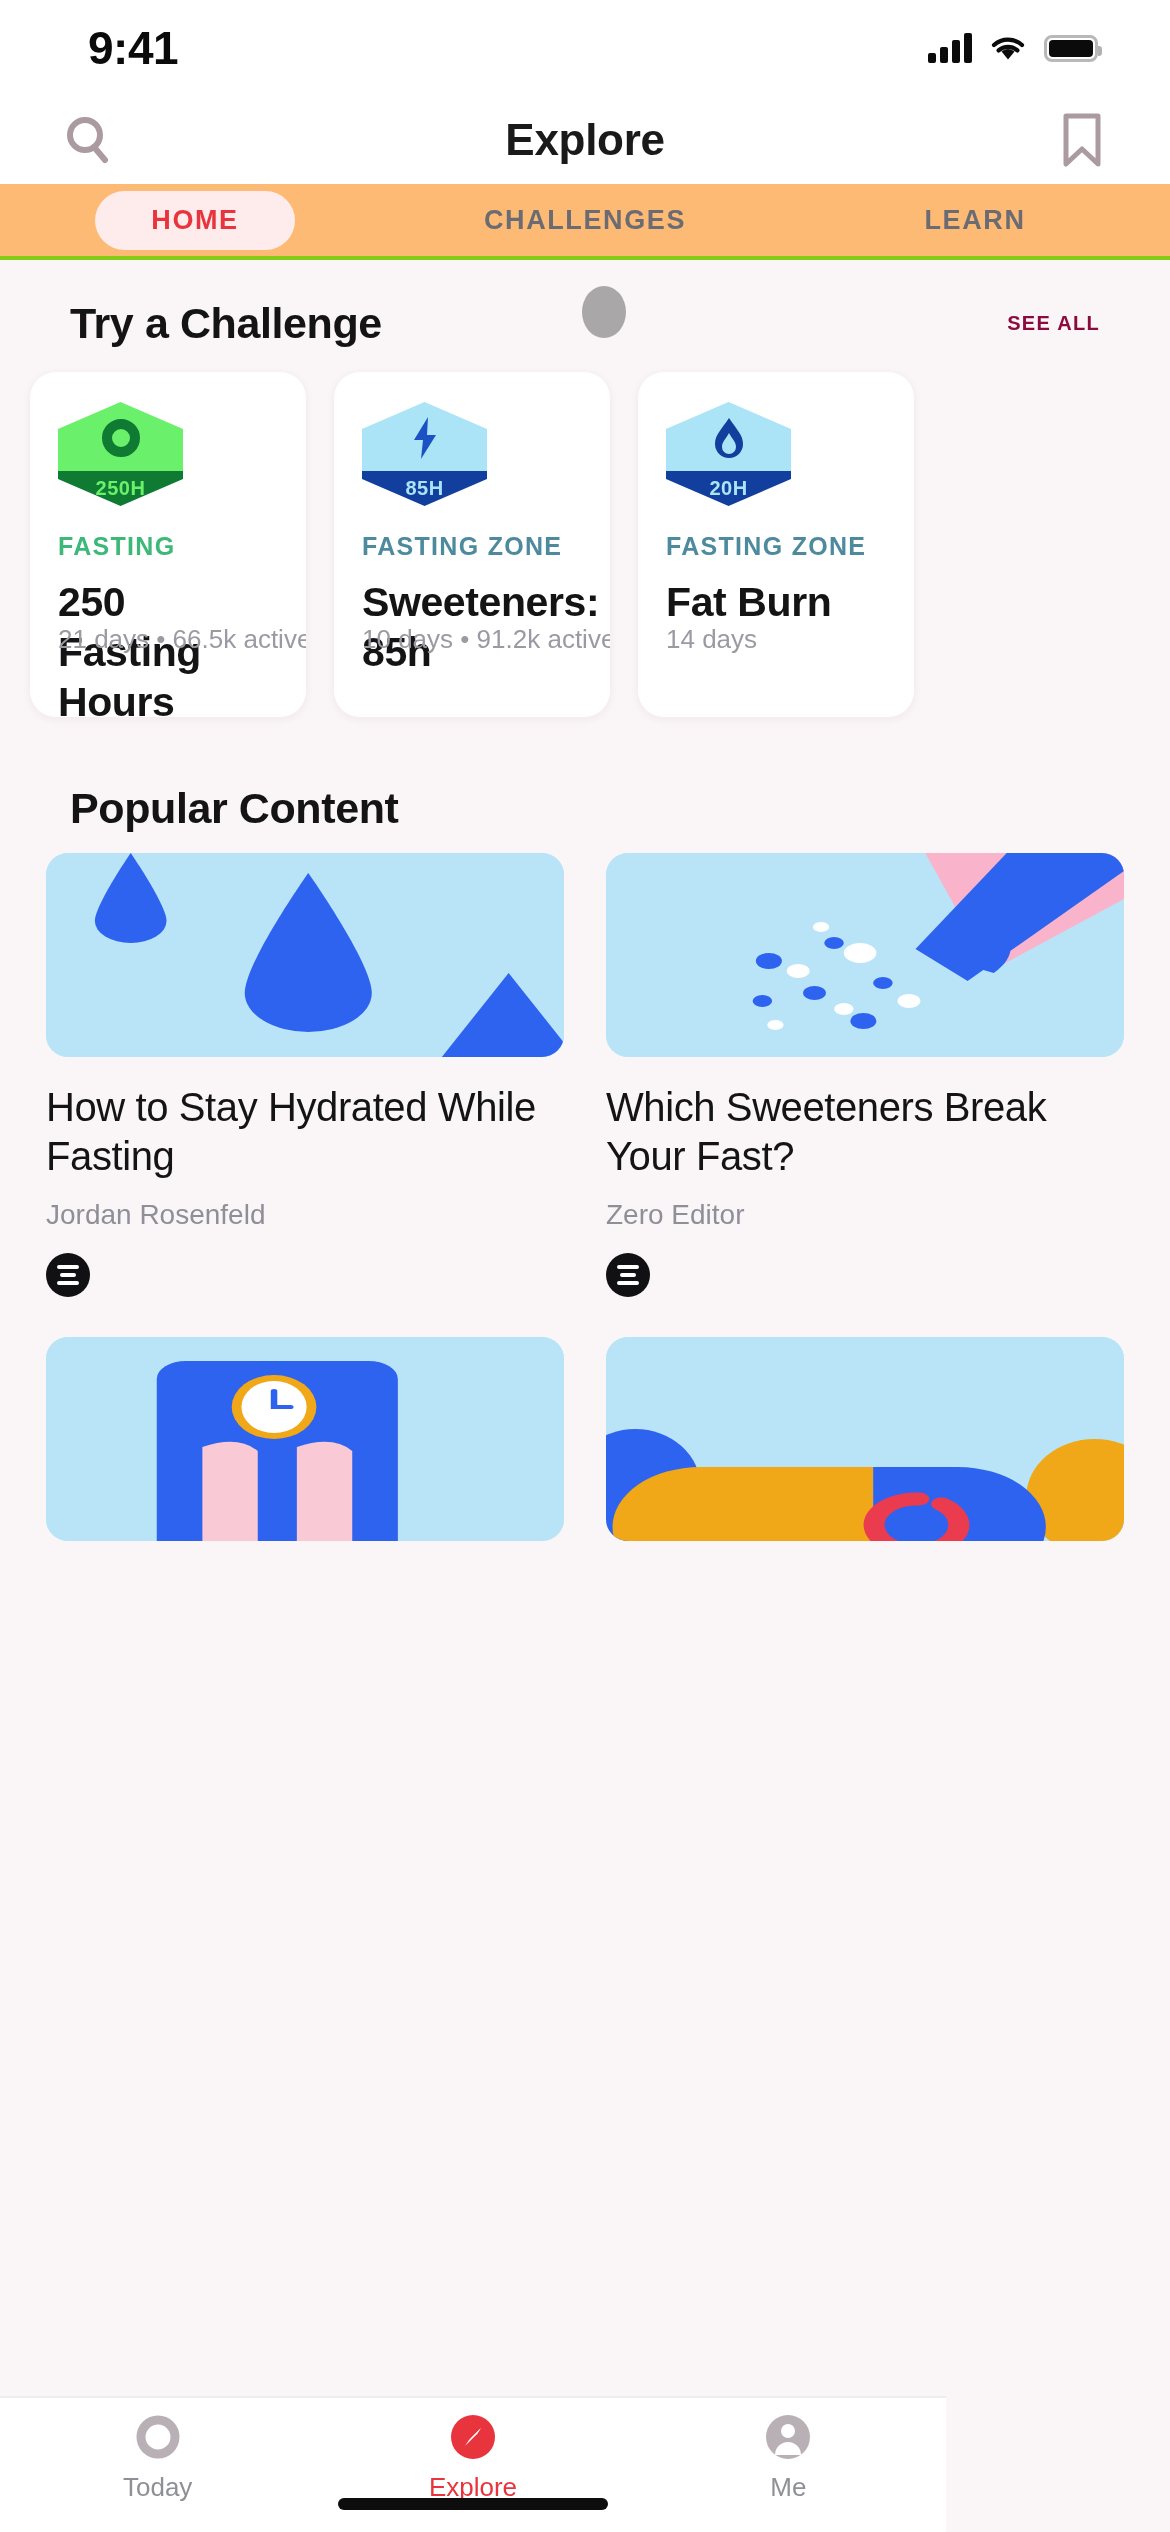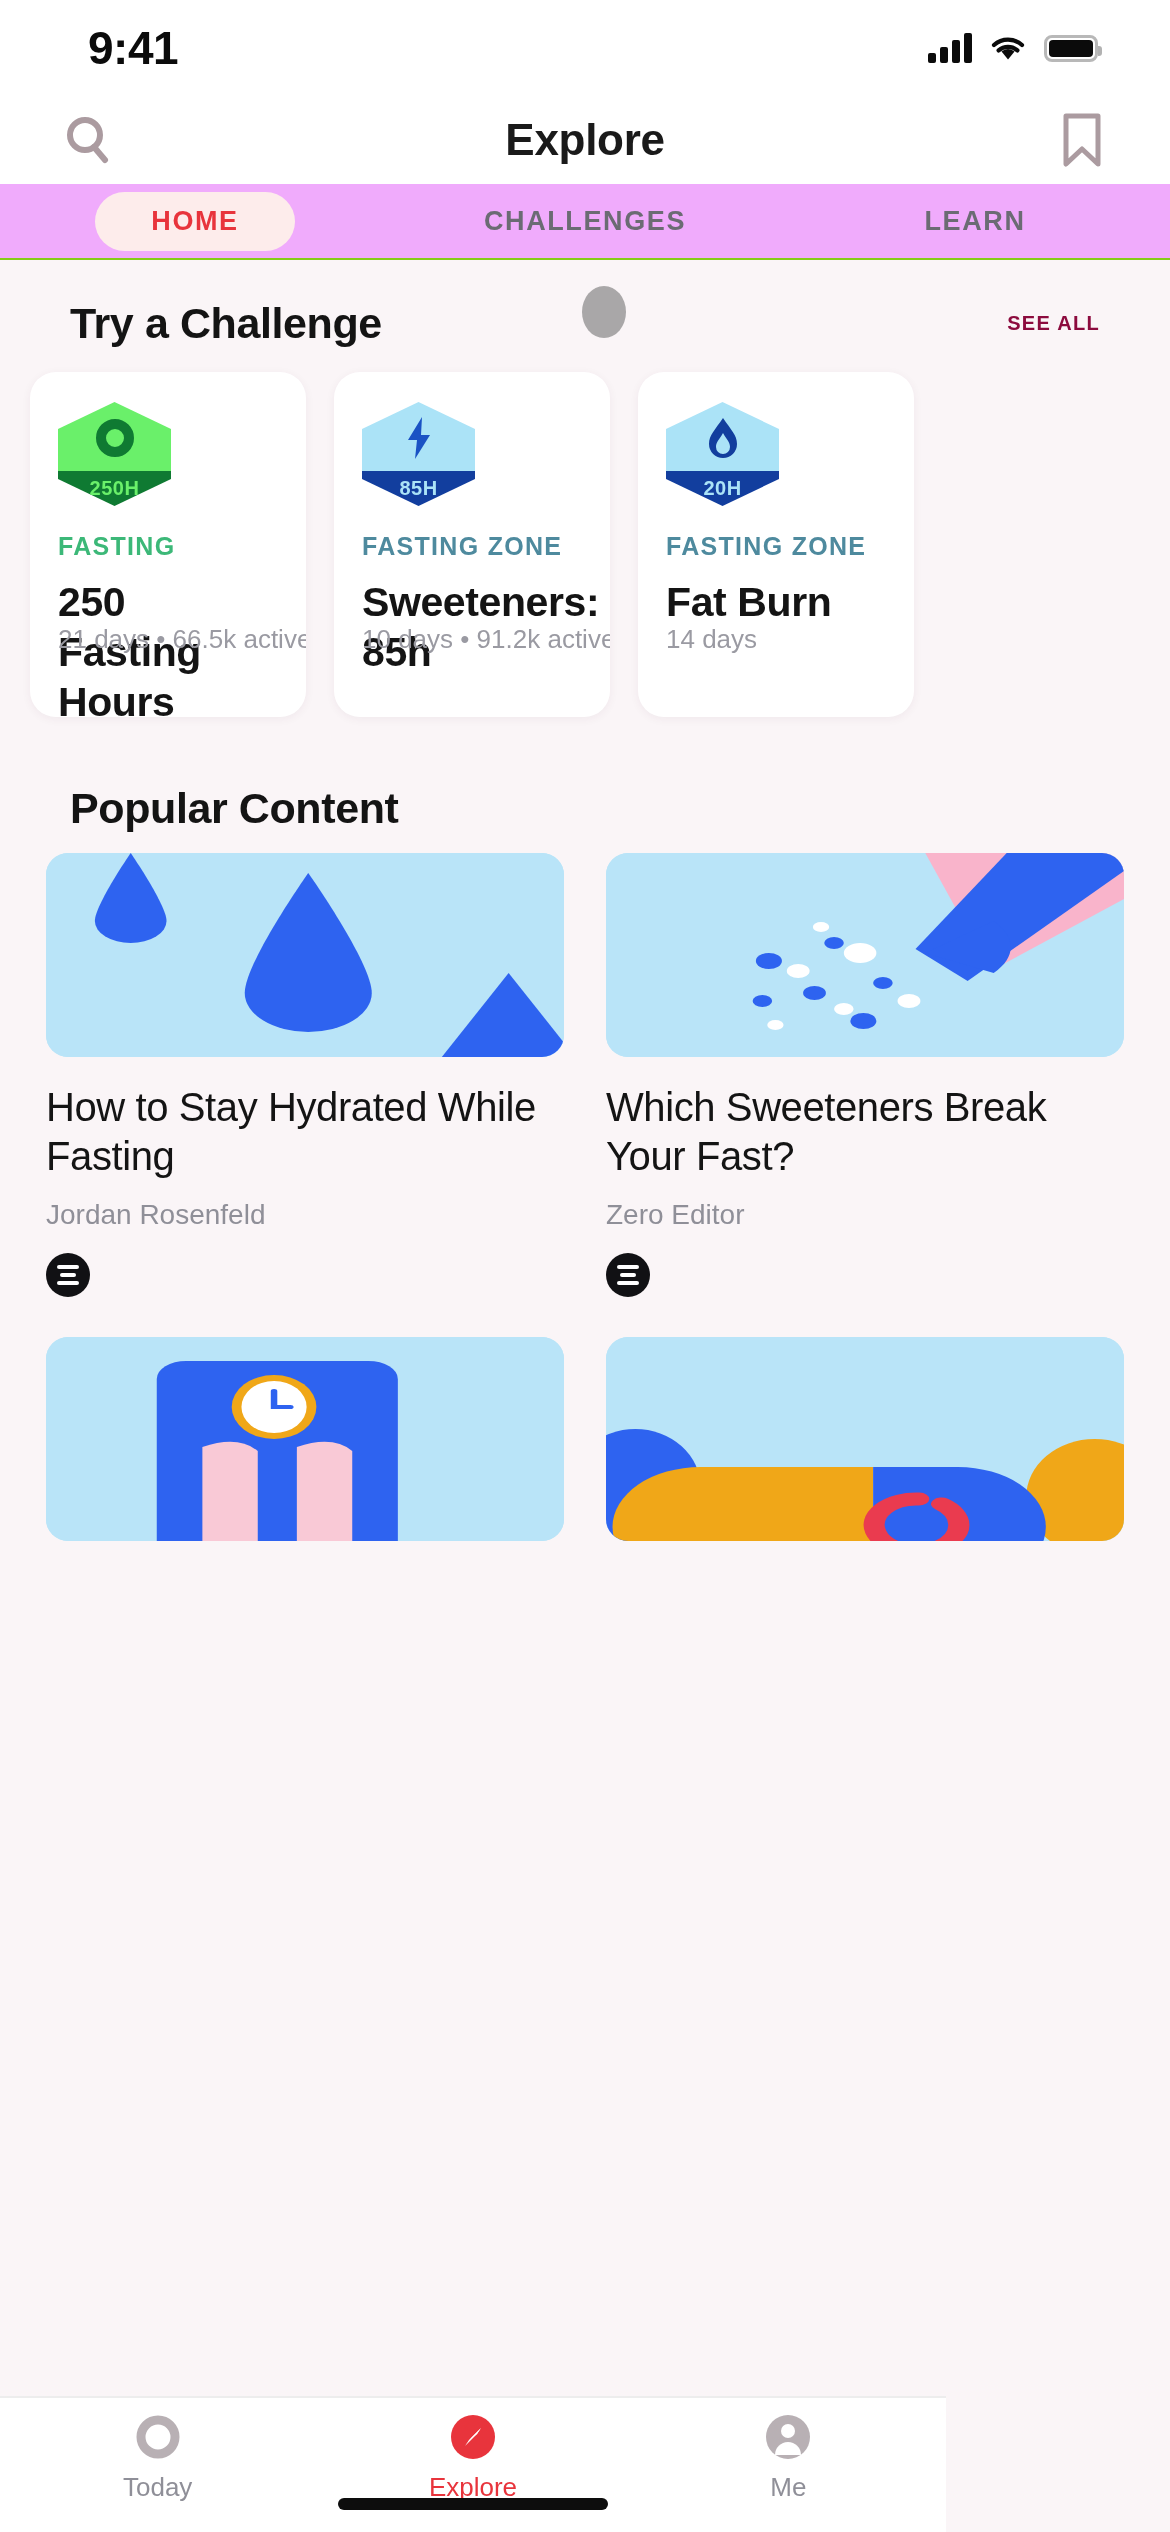--- a/index.html
+++ b/index.html
@@ -89,24 +89,24 @@
     pointer-events: none;
   }
   .icon-btn { width: 64px; height: 64px; display:flex; align-items:center; justify-content:center; z-index:2;}
 
   
   .segmented {
     position: absolute;
     top: 184px; left: 0;
     width: 1170px;
     height: 76px;
-    background: #f0abfc;
+    background: #fdba74;
     display: flex;
     align-items: center;
-    border-bottom: 2px solid #84cc16;
+    border-bottom: 4px solid #84cc16;
     box-sizing: border-box;
   }
   .seg-tab {
     flex: 1;
     display:flex; align-items:center; justify-content:center;
     height: 60px;
   }
   .seg-pill {
     padding: 14px 56px;
     border-radius: 40px;
@@ -178,20 +178,21 @@
     border-radius: 26px;
     box-shadow: 0 2px 10px rgba(80,40,60,.06);
     padding: 30px 28px 0 28px;
     box-sizing: border-box;
     position: relative;
   }
   .badge {
     width: 113px; height: 104px;
     position: relative;
     margin-bottom: 26px;
+    padding-left: 12px;
   }
   .hex {
     position:absolute; inset:0;
     clip-path: polygon(50% 0%, 100% 26%, 100% 74%, 50% 100%, 0% 74%, 0% 26%);
   }
   .hex .hex-top { position:absolute; left:0; right:0; top:0; height:66%; }
   .hex .hex-bot { position:absolute; left:0; right:0; bottom:0; height:34%; display:flex; align-items:center; justify-content:center;}
   .hex-label { font-size: 20px; font-weight: bold; letter-spacing: .5px; }
   .hex-glyph { position:absolute; left:0; right:0; top:4px; height: 62%; display:flex; align-items:center; justify-content:center; }
 

